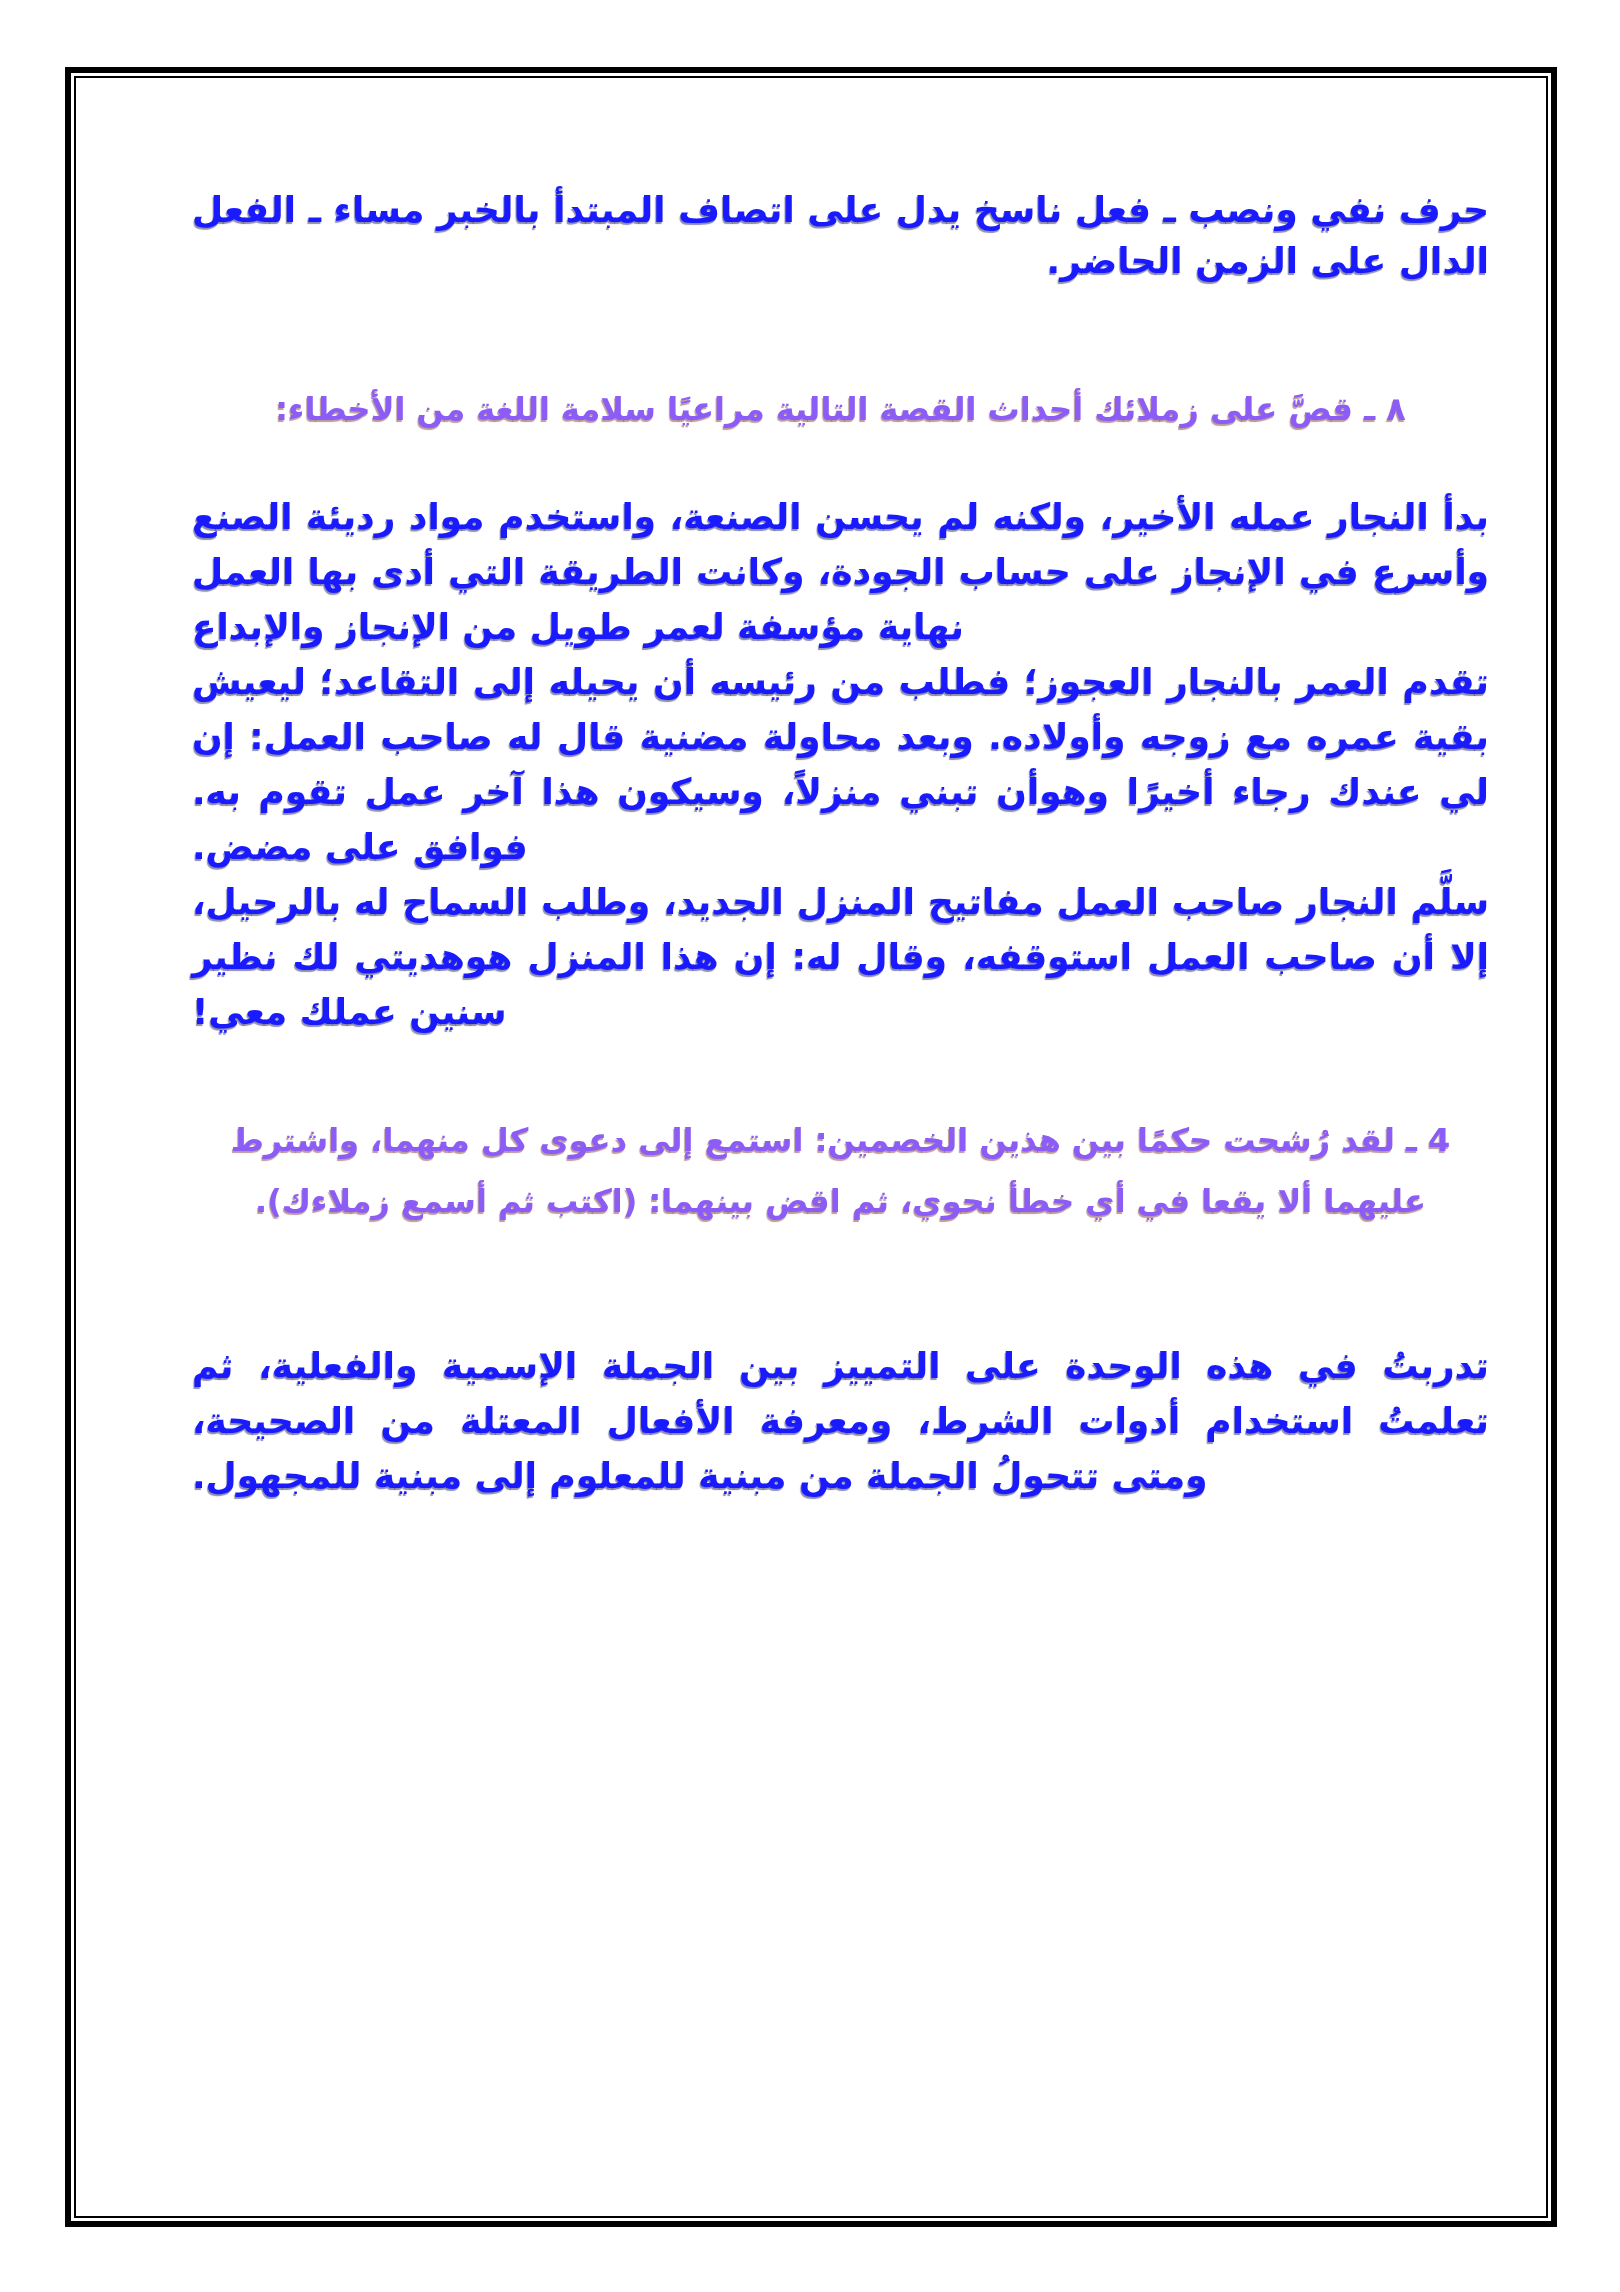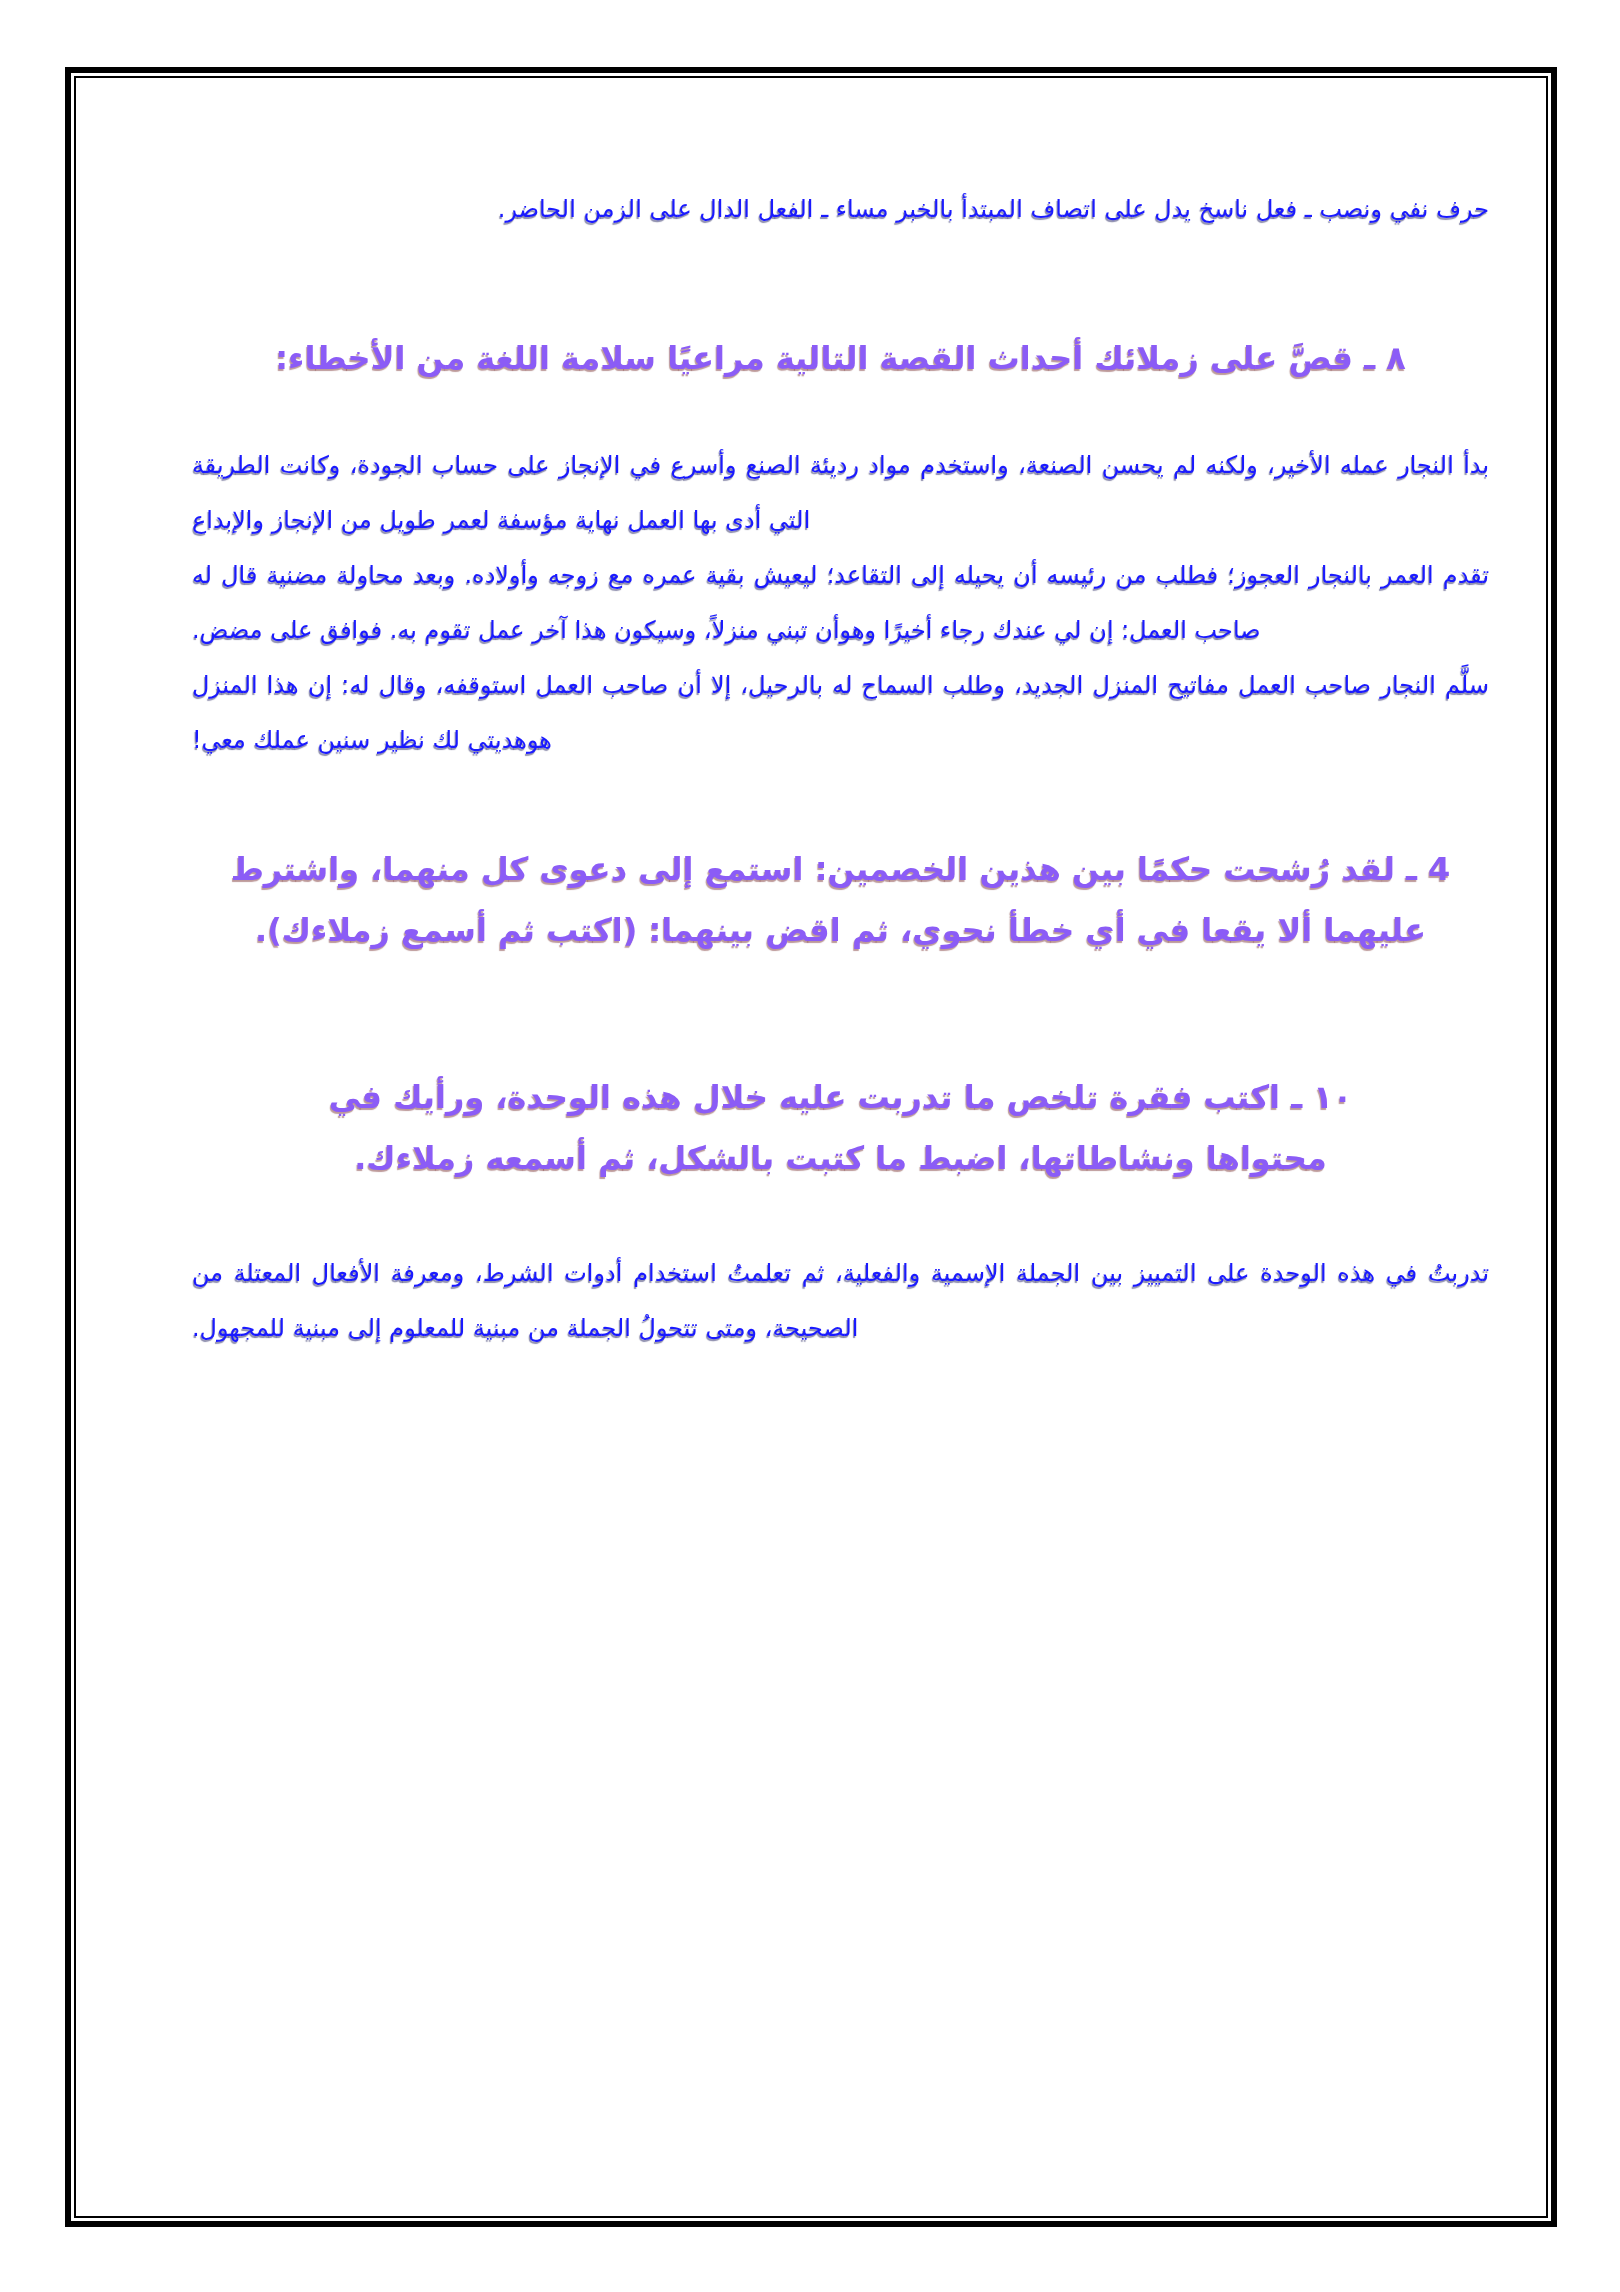--- a/index.html
+++ b/index.html
@@ -28,22 +28,22 @@
     height: 100%;
     border: 2px solid #000000;
   }
   .content {
     direction: rtl;
     padding: 106px 57px 0 116px;
   }
   p { direction: rtl; }
   .blue {
     color: #1a1aff;
-    font-weight: normal;
-    font-size: 24px;
+    font-weight: bold;
+    font-size: 36px;
     line-height: 55px;
     text-shadow: -1px 2px 1px rgba(0, 0, 70, 0.45);
   }
   .red {
     color: #8b5cf6;
     font-weight: bold;
     font-size: 32px;
     line-height: 61px;
     text-shadow: -1px 2px 1px rgba(90, 0, 0, 0.40);
   }
@@ -76,21 +76,20 @@
         <p class="red center q8">٨ ـ قصَّ على زملائك أحداث القصة التالية مراعيًا سلامة اللغة من الأخطاء:</p>
 
         <div class="story">
           <p class="blue justify-endleft">بدأ النجار عمله الأخير، ولكنه لم يحسن الصنعة، واستخدم مواد رديئة الصنع وأسرع في الإنجاز على حساب الجودة، وكانت الطريقة التي أدى بها العمل نهاية مؤسفة لعمر طويل من الإنجاز والإبداع</p>
           <p class="blue justify-endleft">تقدم العمر بالنجار العجوز؛ فطلب من رئيسه أن يحيله إلى التقاعد؛ ليعيش بقية عمره مع زوجه وأولاده. وبعد محاولة مضنية قال له صاحب العمل: إن لي عندك رجاء أخيرًا وهوأن تبني منزلاً، وسيكون هذا آخر عمل تقوم به. فوافق على مضض.</p>
           <p class="blue justify-endleft">سلَّم النجار صاحب العمل مفاتيح المنزل الجديد، وطلب السماح له بالرحيل، إلا أن صاحب العمل استوقفه، وقال له: إن هذا المنزل هوهديتي لك نظير سنين عملك معي!</p>
         </div>
 
         <p class="red center q9">4 ـ لقد رُشحت حكمًا بين هذين الخصمين: استمع إلى دعوى كل منهما، واشترط عليهما ألا يقعا في أي خطأ نحوي، ثم اقض بينهما: (اكتب ثم أسمع زملاءك).</p>
 
-        <p class="red center q10">١٠ ـ  اكتب فقرة تلخص ما تدربت عليه خلال هذه الوحدة، ورأيك في محتواها ونشاطاتها، اضبط ما كتبت بالشكل، ثم أسمعه زملاءك.</p>
 
         <div class="summary">
           <p class="blue justify-endleft">تدربتُ في هذه الوحدة على التمييز بين الجملة الإسمية والفعلية، ثم تعلمتُ استخدام أدوات الشرط، ومعرفة الأفعال المعتلة من الصحيحة، ومتى تتحولُ الجملة من مبنية للمعلوم إلى مبنية للمجهول.</p>
         </div>
 
       </div>
     </div>
   </div>
 </div>
 

